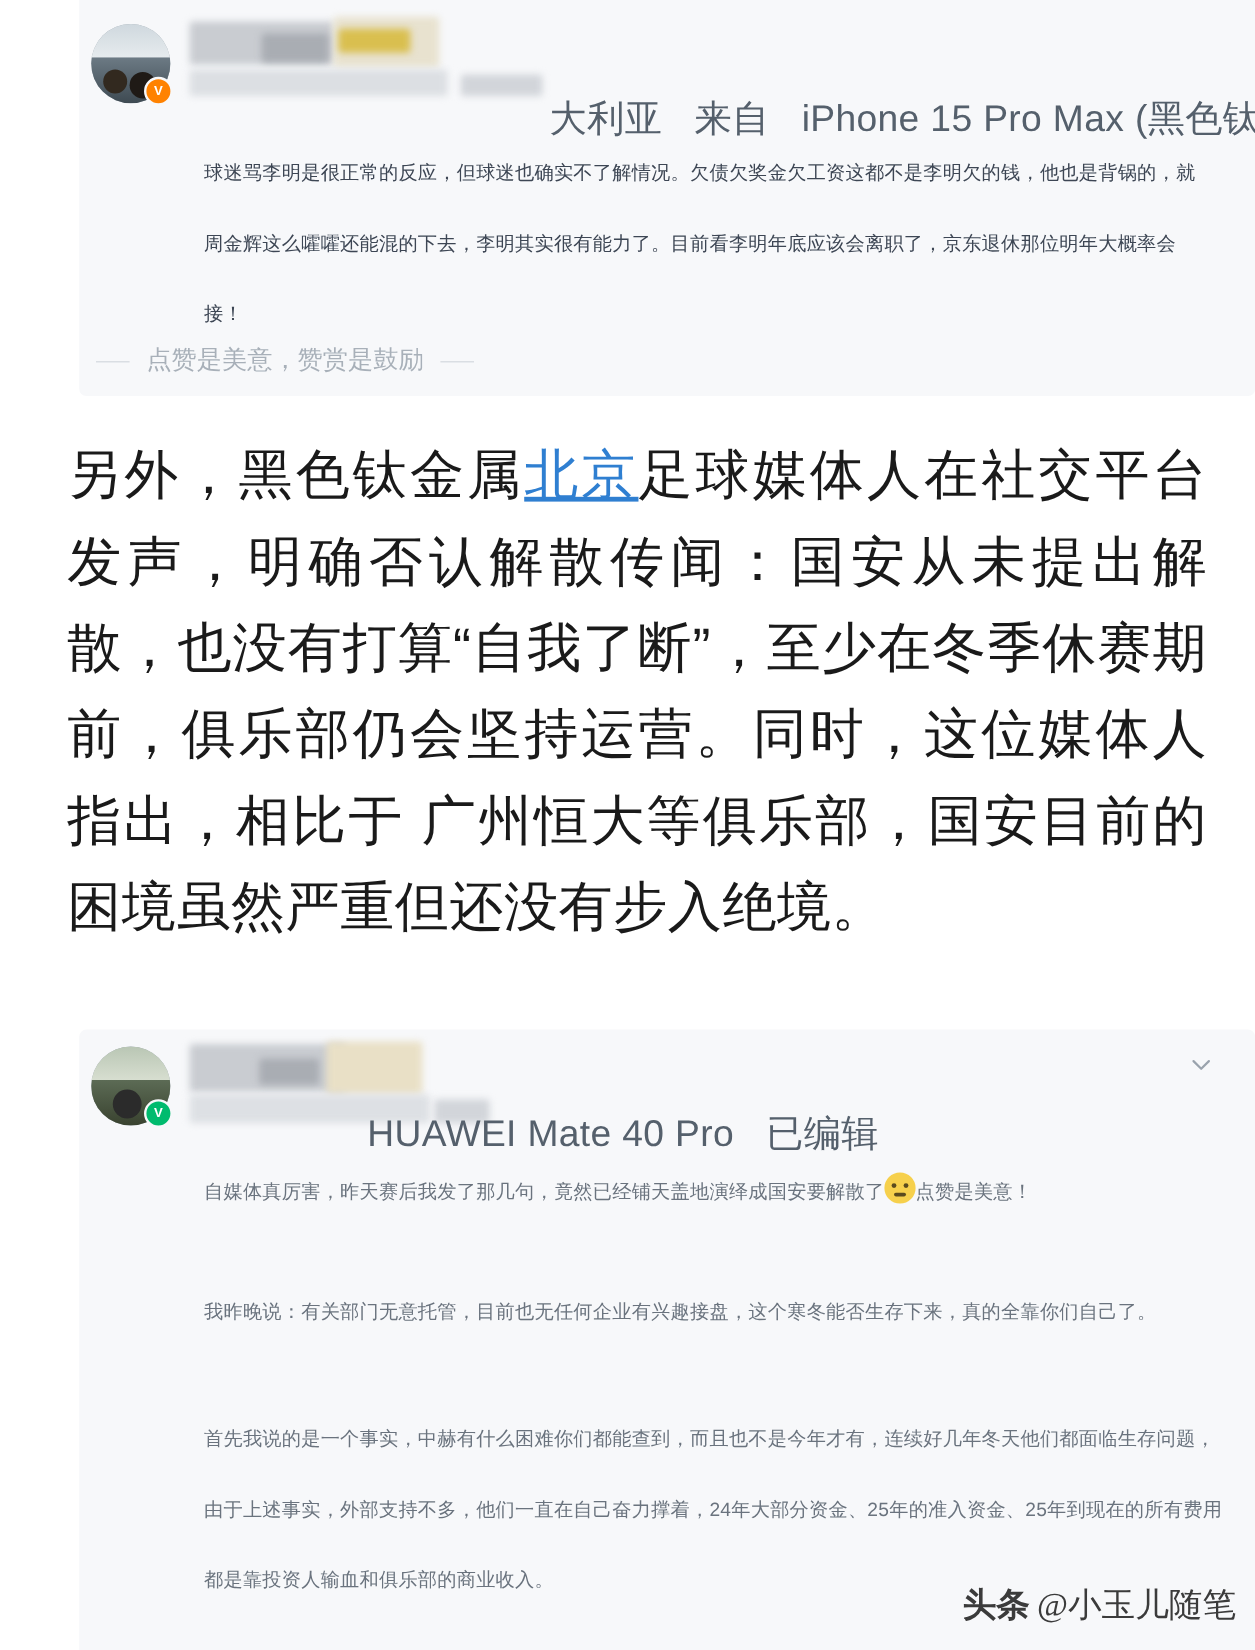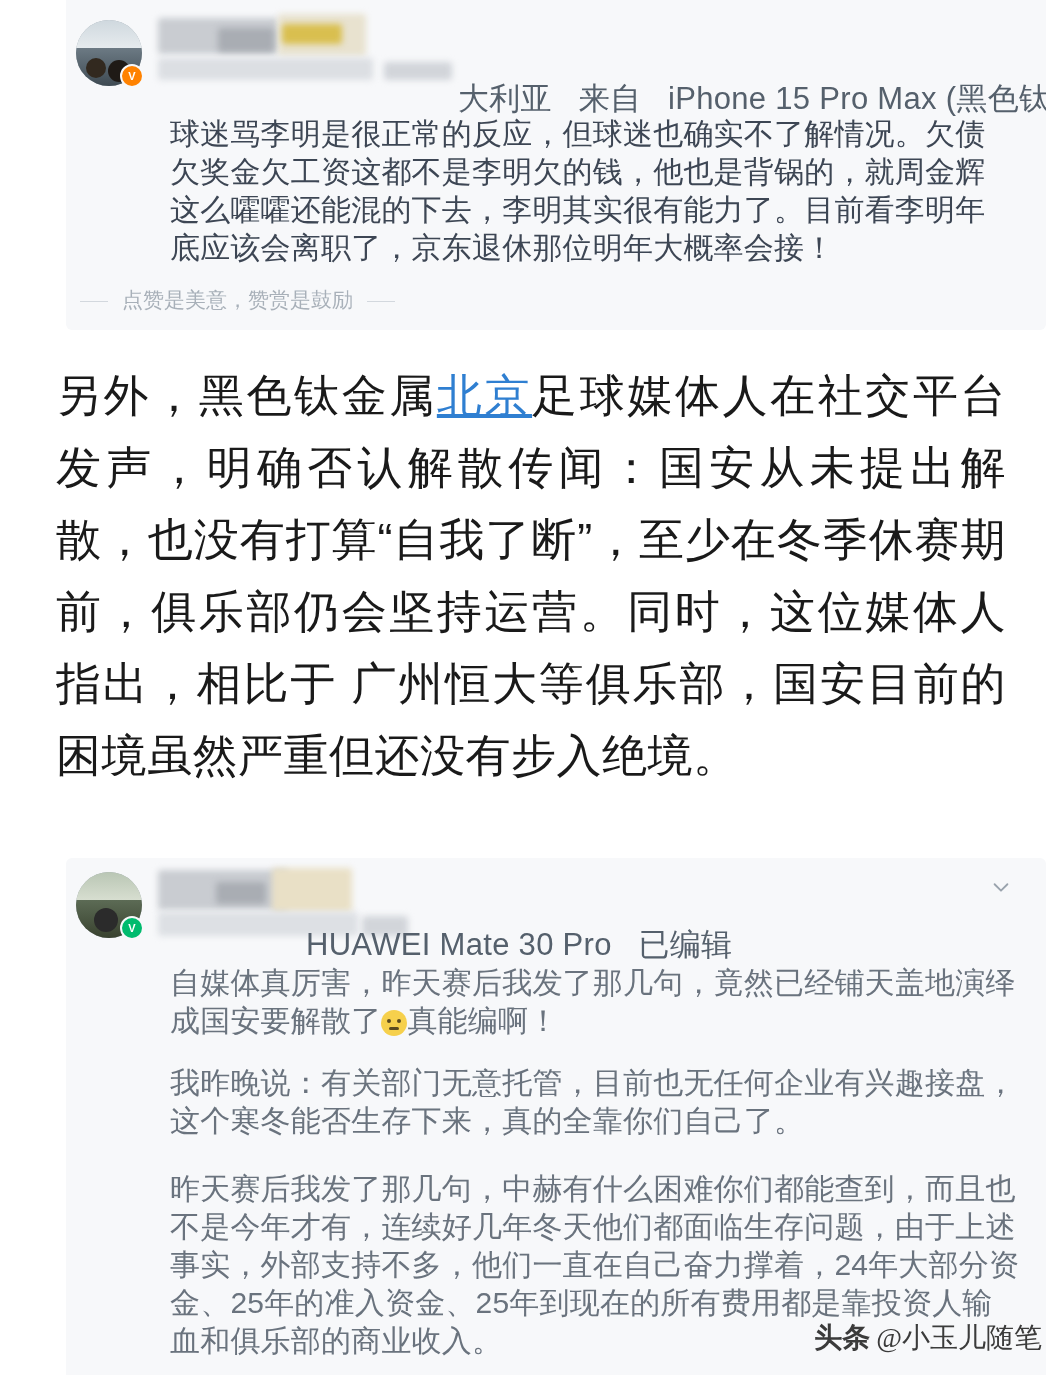--- a/index.html
+++ b/index.html
@@ -104,22 +104,22 @@
     color: #55606c;
     white-space: nowrap;
     letter-spacing: 0.3px;
   }
   .meta-line .suffix {
     color: #55606c;
   }
 
   .body-text {
     position: absolute;
-    font-size: 30px;
-    line-height: 38px;
+    font-size: 16px;
+    line-height: 59px;
     color: #3d4654;
     letter-spacing: 0.2px;
   }
   .body-text.grey {
     color: #6a737e;
   }
 
   .tip-row {
     position: absolute;
     left: 66px;
@@ -159,21 +159,21 @@
     text-align: justify;
   }
   .article .link {
     color: #2f7fd1;
     text-decoration: underline;
   }
 
   
   .watermark {
     position: absolute;
-    right: 4px;
+    right: 16px;
     bottom: 18px;
     font-size: 28px;
     color: #3b3b3b;
     white-space: nowrap;
     font-family: "Liberation Serif", "DejaVu Serif", serif;
     text-align: center;
   }
   .watermark .logo {
     font-weight: bold;
     margin-right: 6px;
@@ -263,29 +263,29 @@
     <div class="vbadge green">V</div>
   </div>
 
   <div class="redact" style="left:92px; top:12px; width:130px; height:40px; background:#c9ccd1;"></div>
   <div class="redact" style="left:206px; top:10px; width:80px; height:44px; background:#e9e0c6;"></div>
   <div class="redact" style="left:150px; top:24px; width:50px; height:22px; background:#a9adb3;"></div>
   <div class="redact" style="left:92px; top:54px; width:200px; height:24px; background:#dde0e4;"></div>
   <div class="redact" style="left:296px; top:58px; width:46px; height:20px; background:#d2d5da;"></div>
 
   <div class="meta-line" style="left:240px; top:66px;">
-    <span>HUAWEI Mate 30 Pro</span>
+    <span>HUAWEI Mate 40 Pro</span>
     <span>&nbsp;</span>
     <span>已编辑</span>
   </div>
 
   <div class="body-text grey" style="left:104px; top:106px; width:850px;">
-    <span>自媒体真厉害，昨天赛后我发了那几句，竟然已经铺天盖地演绎成国安要解散了</span><span class="emoji"></span><span>真能编啊！</span>
+    <span>自媒体真厉害，昨天赛后我发了那几句，竟然已经铺天盖地演绎成国安要解散了</span><span class="emoji"></span><span>点赞是美意！</span>
   </div>
 
   <div class="body-text grey" style="left:104px; top:206px; width:850px;">我昨晚说：有关部门无意托管，目前也无任何企业有兴趣接盘，这个寒冬能否生存下来，真的全靠你们自己了。</div>
 
-  <div class="body-text grey" style="left:104px; top:312px; width:850px;">昨天赛后我发了那几句，中赫有什么困难你们都能查到，而且也不是今年才有，连续好几年冬天他们都面临生存问题，由于上述事实，外部支持不多，他们一直在自己奋力撑着，24年大部分资金、25年的准入资金、25年到现在的所有费用都是靠投资人输血和俱乐部的商业收入。</div>
+  <div class="body-text grey" style="left:104px; top:312px; width:850px;">首先我说的是一个事实，中赫有什么困难你们都能查到，而且也不是今年才有，连续好几年冬天他们都面临生存问题，由于上述事实，外部支持不多，他们一直在自己奋力撑着，24年大部分资金、25年的准入资金、25年到现在的所有费用都是靠投资人输血和俱乐部的商业收入。</div>
 </div>
 
 <div class="watermark">
   <span class="logo">头条</span><span>@小玉儿随笔</span>
 </div>
 
 </body></html>

